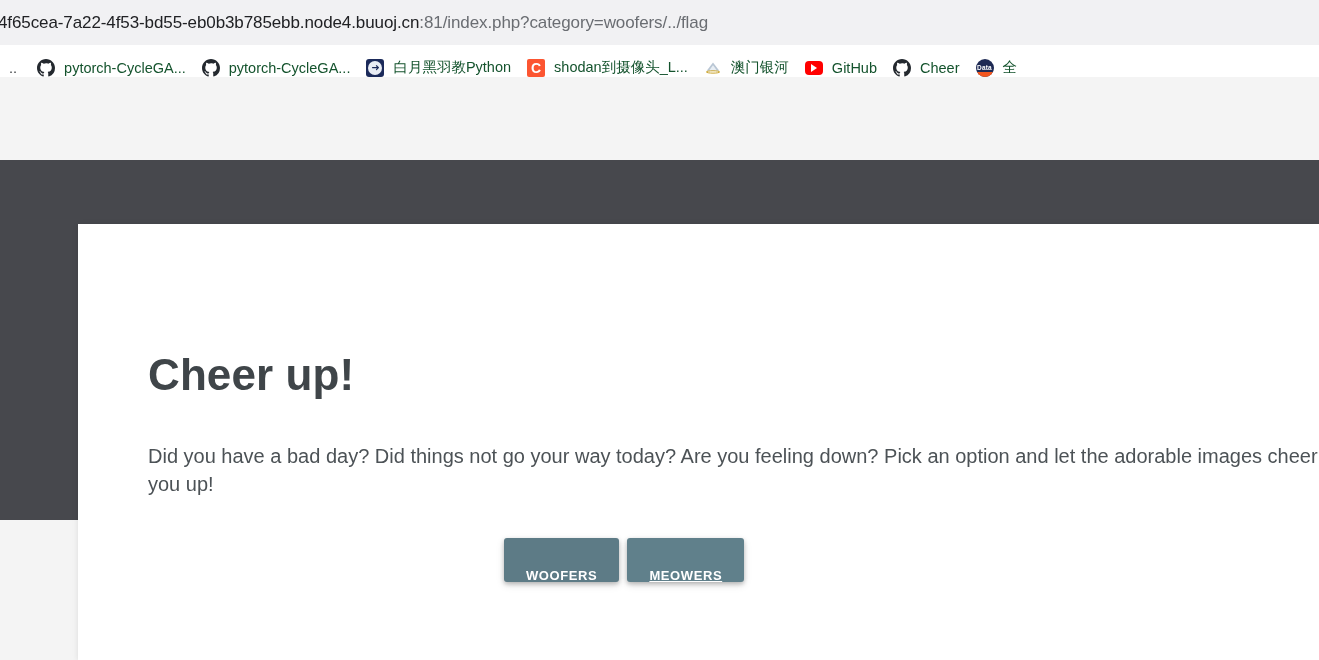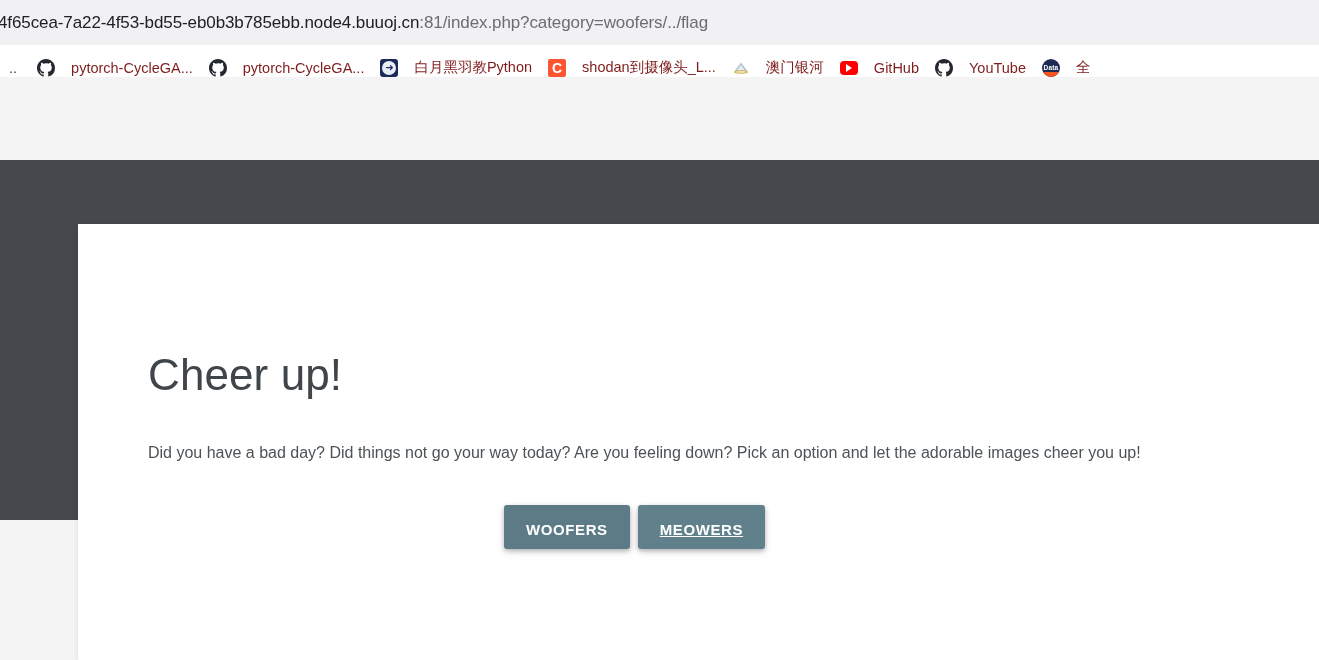--- a/index.html
+++ b/index.html
@@ -57,22 +57,22 @@
     align-items: center;
     height: 30px;
     padding: 0 7px;
     margin-right: 2px;
     border-radius: 4px;
     flex: 0 0 auto;
     cursor: default;
   }
   .bm-label {
     font-size: 14.5px;
-    color: #7f1d1d;
-    margin-left: 16px;
+    color: #14532d;
+    margin-left: 9px;
     white-space: nowrap;
   }
   .bm-icon {
     width: 18px;
     height: 18px;
     flex: 0 0 auto;
     display: flex;
     align-items: center;
     justify-content: center;
     position: relative;
@@ -179,47 +179,47 @@
     width: 1241px;
     height: 436px;
     background: #ffffff;
     box-shadow: 0 1px 6px rgba(0,0,0,0.10);
   }
   .card-inner {
     padding: 128px 0 0 70px;
   }
   .card-title {
     font-size: 44px;
-    font-weight: normal;
+    font-weight: bold;
     color: #3f4549;
     margin: 0;
     line-height: 1.05;
     letter-spacing: 0.1px;
   }
   .card-text {
-    font-size: 16px;
+    font-size: 20px;
     color: #4c5256;
     margin: 44px 0 0 0;
     line-height: 1.4;
   }
   .btn-row {
     margin-top: 40px;
     padding-left: 356px;
     display: flex;
     gap: 8px;
   }
   .btn {
     background: #5f7d88;
     color: #ffffff;
     border: none;
     border-radius: 3px;
-    font-size: 15px;
+    font-size: 13px;
     font-weight: bold;
     letter-spacing: 0.6px;
-    padding: 3px 22px;
+    padding: 16px 22px;
     height: 44px;
     line-height: 44px;
     cursor: pointer;
     box-shadow: 0 2px 4px rgba(0,0,0,0.22), 0 3px 9px rgba(0,0,0,0.12);
     font-family: "Liberation Sans", sans-serif;
     text-align: center;
   }
   .btn-woofers { background: #5d7b86; }
   .btn-meowers { background: #60808b; text-decoration: underline; }
 </style>
@@ -294,21 +294,21 @@
       </span>
       <span class="bm-label">GitHub</span>
     </div>
 
     <div class="bm">
       <span class="bm-icon ic-github">
         <svg viewBox="0 0 16 16">
             <path fill="#24292f" d="M8 0C3.58 0 0 3.58 0 8c0 3.54 2.29 6.53 5.47 7.59.4.07.55-.17.55-.38 0-.19-.01-.82-.01-1.49-2.01.37-2.53-.49-2.69-.94-.09-.23-.48-.94-.82-1.13-.28-.15-.68-.52-.01-.53.63-.01 1.08.58 1.23.82.72 1.21 1.87.87 2.33.66.07-.52.28-.87.51-1.07-1.78-.2-3.64-.89-3.64-3.95 0-.87.31-1.59.82-2.15-.08-.2-.36-1.02.08-2.12 0 0 .67-.21 2.2.82a7.4 7.4 0 0 1 2-.27c.68 0 1.36.09 2 .27 1.53-1.04 2.2-.82 2.2-.82.44 1.1.16 1.92.08 2.12.51.56.82 1.27.82 2.15 0 3.07-1.87 3.75-3.65 3.95.29.25.54.73.54 1.48 0 1.07-.01 1.93-.01 2.2 0 .21.15.46.55.38A8.01 8.01 0 0 0 16 8c0-4.42-3.58-8-8-8z"></path>
           </svg>
       </span>
-      <span class="bm-label">YouTube</span>
+      <span class="bm-label">Cheer</span>
     </div>
 
     <div class="bm">
       <span class="bm-icon">
         <span class="ic-data">
             <span class="bottom"></span>
             <span class="txt">Data</span>
           </span>
       </span>
       <span class="bm-label">全</span>

